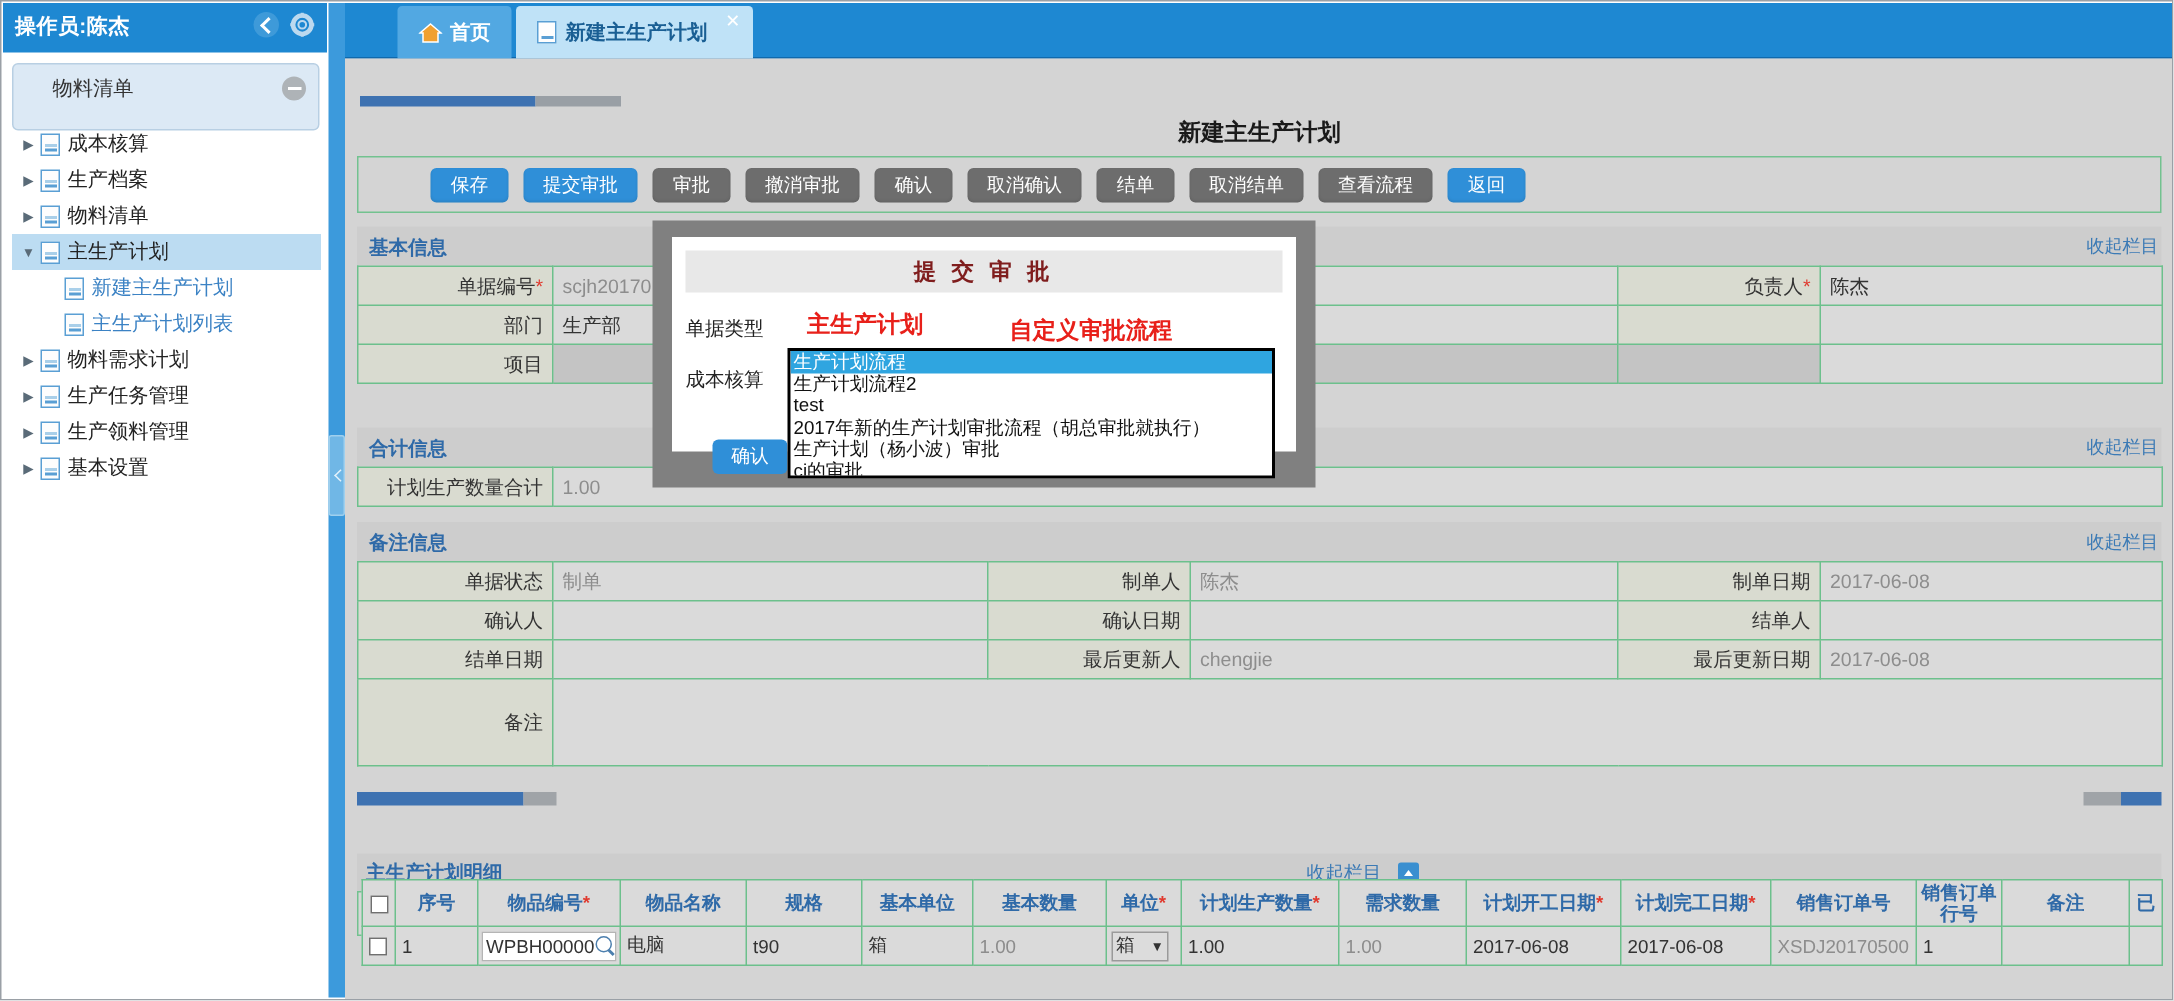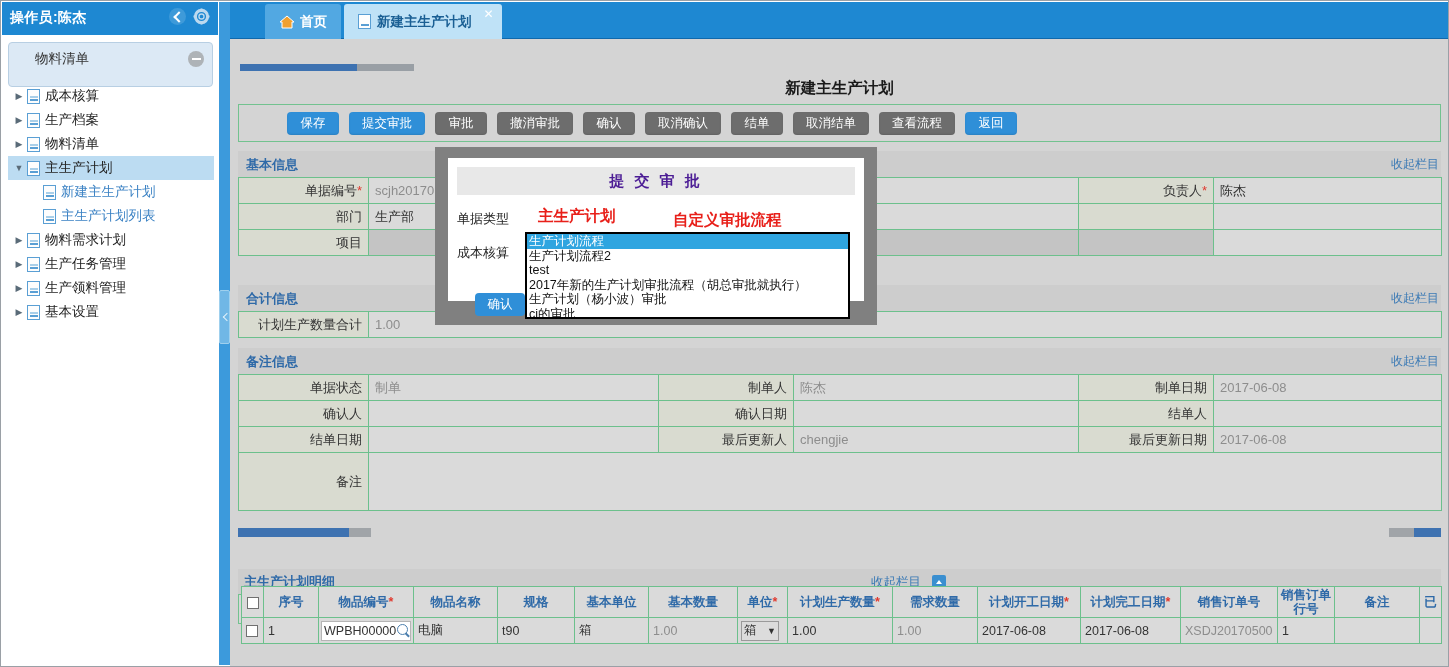--- a/index.html
+++ b/index.html
@@ -342,21 +342,21 @@
   }
   #modalInner {
     position: absolute; left: 13px; top: 11px;
     width: 416px; height: 143px;
     background: #ffffff;
   }
   #modalTitle {
     position: absolute; left: 9px; top: 9px;
     width: 398px; height: 28px;
     background: #e8e8e8;
-    font-size: 15px; font-weight: bold; color: #4c1d95;
+    font-size: 15px; font-weight: bold; color: #7f1d1d;
     display: flex; align-items: center; justify-content: center;
     letter-spacing: 3px;
   }
   .mlbl {
     position: absolute; font-size: 13px; color: #222;
   }
   .mred {
     position: absolute; font-size: 15.5px; font-weight: bold; color: #e8201a;
   }
   #okbtn {

